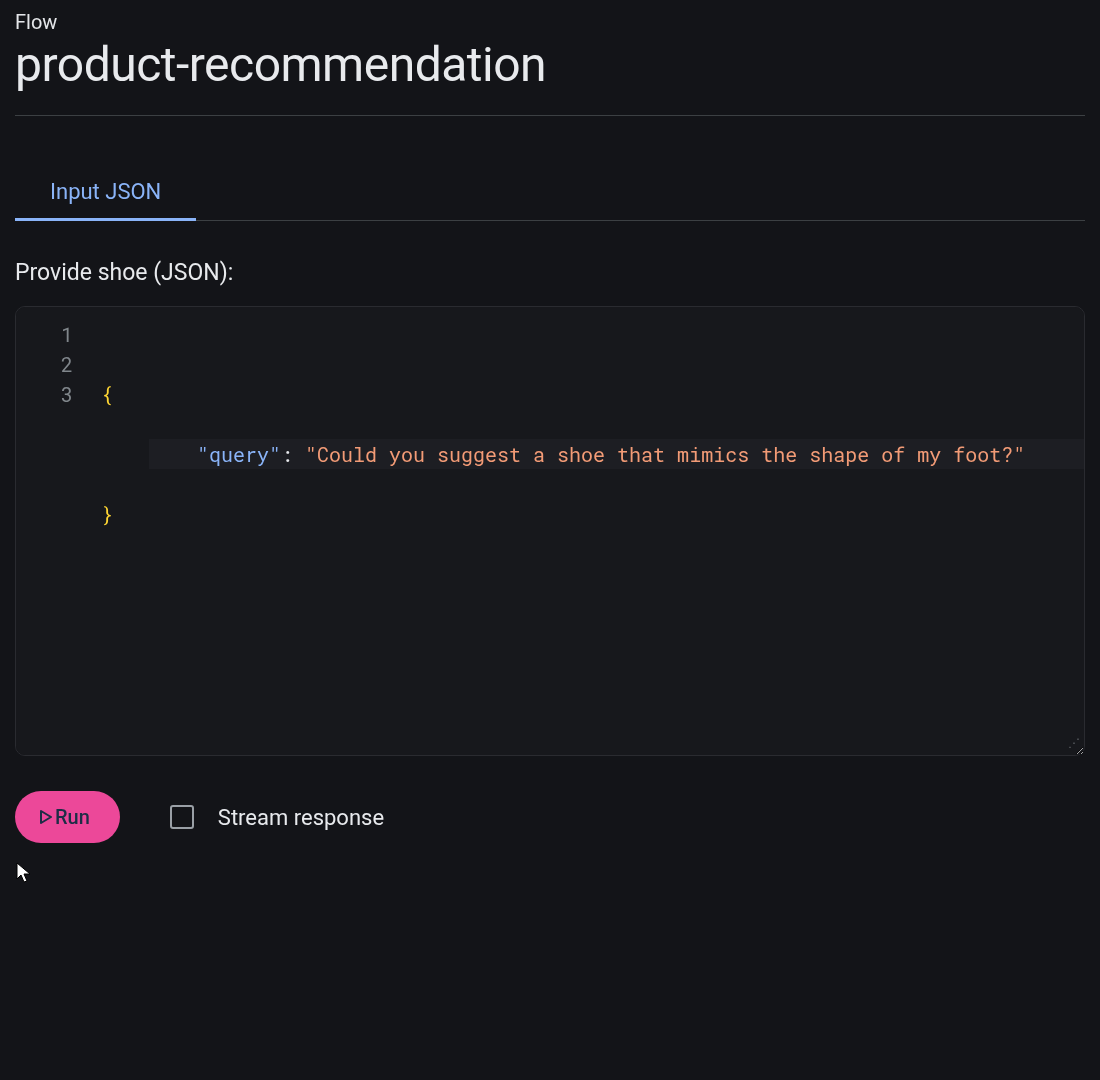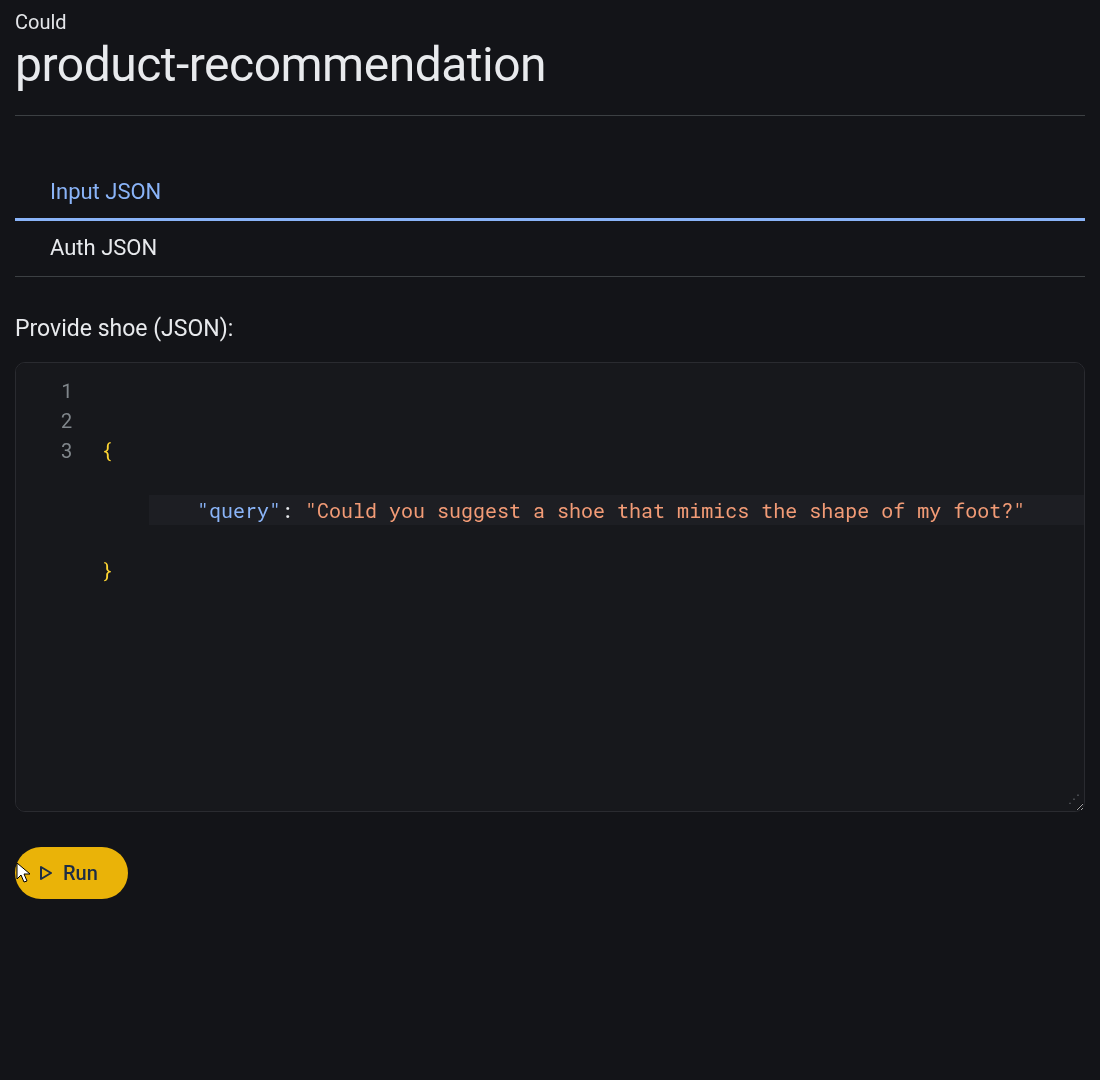--- a/index.html
+++ b/index.html
@@ -32,21 +32,20 @@
       border: none;
       border-top: 1px solid #3c4043;
       margin-top: 22px;
       margin-bottom: 0;
     }
     .tabs {
       display: flex;
       gap: 0;
       border-bottom: 1px solid #3c4043;
       margin-top: 48px;
-      flex-direction: column;
     }
     .tab {
       padding: 14px 35px;
       font-size: 22px;
       font-weight: 400;
       color: #e8eaed;
       cursor: pointer;
       border-bottom: 3px solid transparent;
       position: relative;
       top: 1px;
@@ -116,22 +115,22 @@
     }
     .controls {
       display: flex;
       align-items: center;
       gap: 50px;
       margin-top: 35px;
     }
     .run-button {
       display: flex;
       align-items: center;
-      gap: 10px;
-      background-color: #eab308;
+      gap: 2px;
+      background-color: #ec4899;
       color: #1d2d46;
       border: none;
       border-radius: 30px;
       padding: 14px 30px 14px 24px;
       font-size: 20px;
       font-weight: 500;
       cursor: pointer;
       font-family: inherit;
     }
     .play-icon {
@@ -160,27 +159,26 @@
       left: 16px;
       top: 862px;
       width: 18px;
       height: 22px;
       pointer-events: none;
     }
   </style>
 </head>
 <body>
 
-<div class="header-label">Could</div>
+<div class="header-label">Flow</div>
 <div class="page-title">product-recommendation</div>
 <hr class="divider">
 
 <div class="tabs">
   <div class="tab active">Input JSON</div>
-  <div class="tab">Auth JSON</div>
 </div>
 
 <div class="input-label">Provide shoe (JSON):</div>
 
 <div class="code-editor">
   <div class="gutter">
     <div>1</div>
     <div>2</div>
     <div>3</div>
   </div>
@@ -192,17 +190,21 @@
   <div class="resize-handle">⋰</div>
 </div>
 
 <div class="controls">
   <button class="run-button">
     <svg class="play-icon" viewBox="0 0 12 14">
       <path d="M1 1 L11 7 L1 13 Z" fill="none" stroke="#1d2d46" stroke-width="2" stroke-linejoin="round"></path>
     </svg>
     <span>Run</span>
   </button>
+  <div class="checkbox-wrapper">
+    <div class="checkbox"></div>
+    <span class="checkbox-label">Stream response</span>
+  </div>
 </div>
 
 <svg class="cursor-pointer" viewBox="0 0 18 22">
   <path d="M1 1 L1 17 L5 13 L8 20 L11 19 L8 12 L14 12 Z" fill="#ffffff" stroke="#000000" stroke-width="1"></path>
 </svg>
 
 </body></html>

